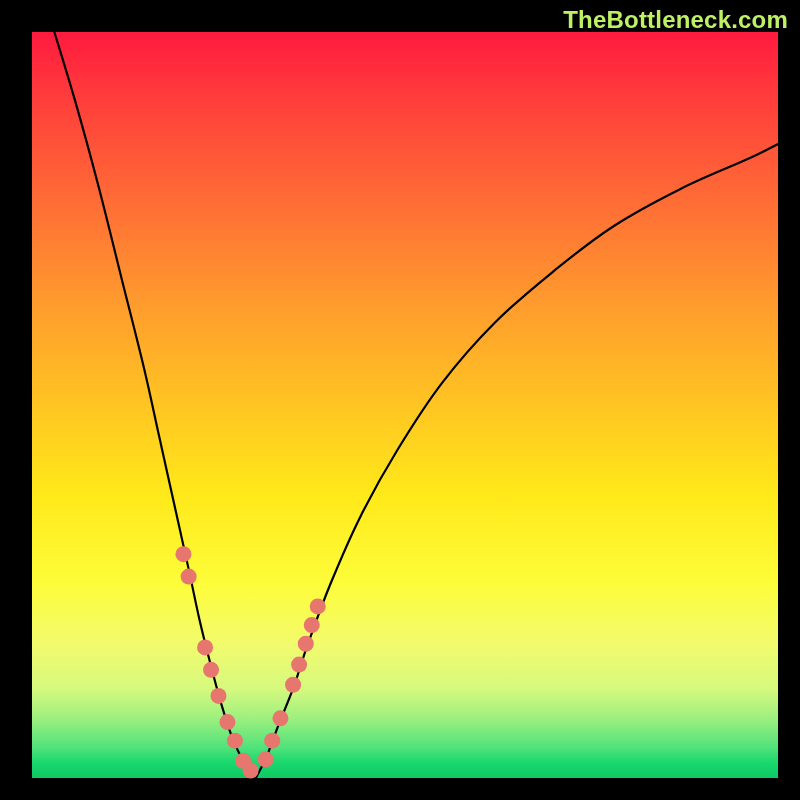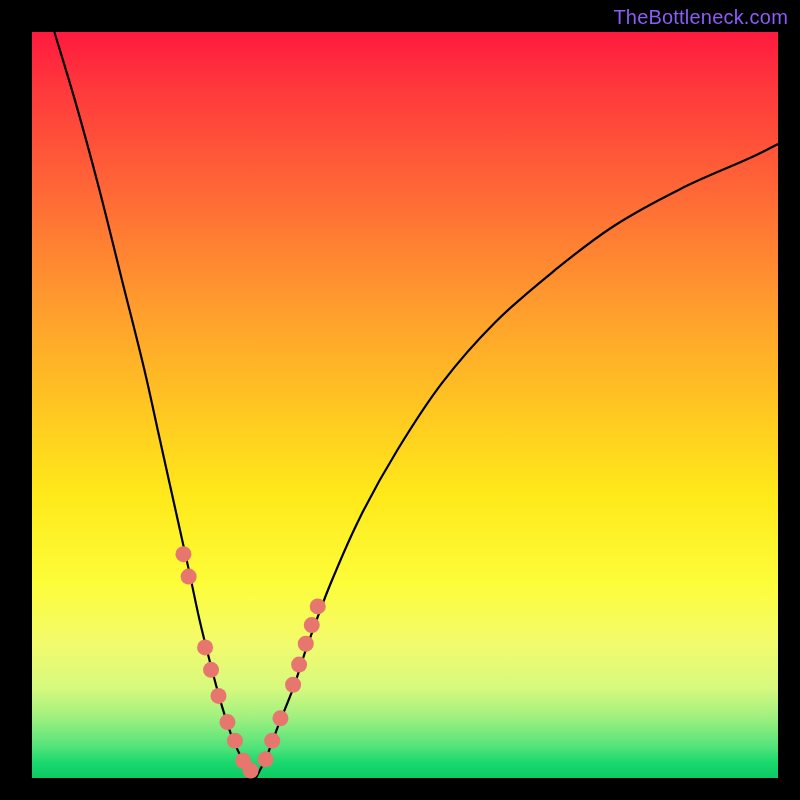--- a/index.html
+++ b/index.html
@@ -38,23 +38,23 @@
       #9df07f 92%,
       #4fe27a 96%,
       #17d86d 98%,
       #0fc963 100%
     );
   }
   .watermark {
     position: absolute;
     top: 6px;
     right: 12px;
-    color: #8b5cf6;
-    font-size: 20px;
-    font-weight: 400;
+    color: #bef264;
+    font-size: 24px;
+    font-weight: 700;
     letter-spacing: 0.2px;
     user-select: none;
   }
   svg.overlay {
     position: absolute;
     left: 0; top: 0;
     width: 746px;
     height: 746px;
     overflow: visible;
   }

